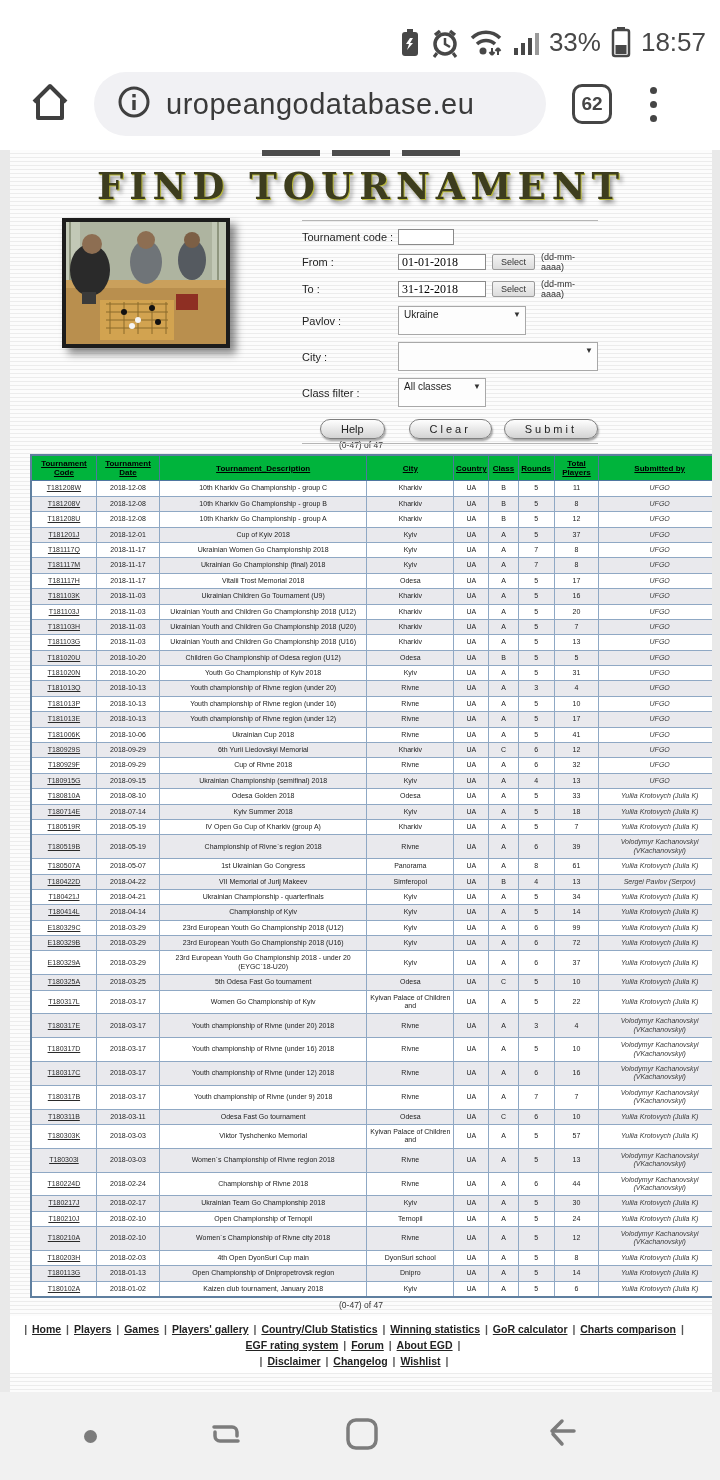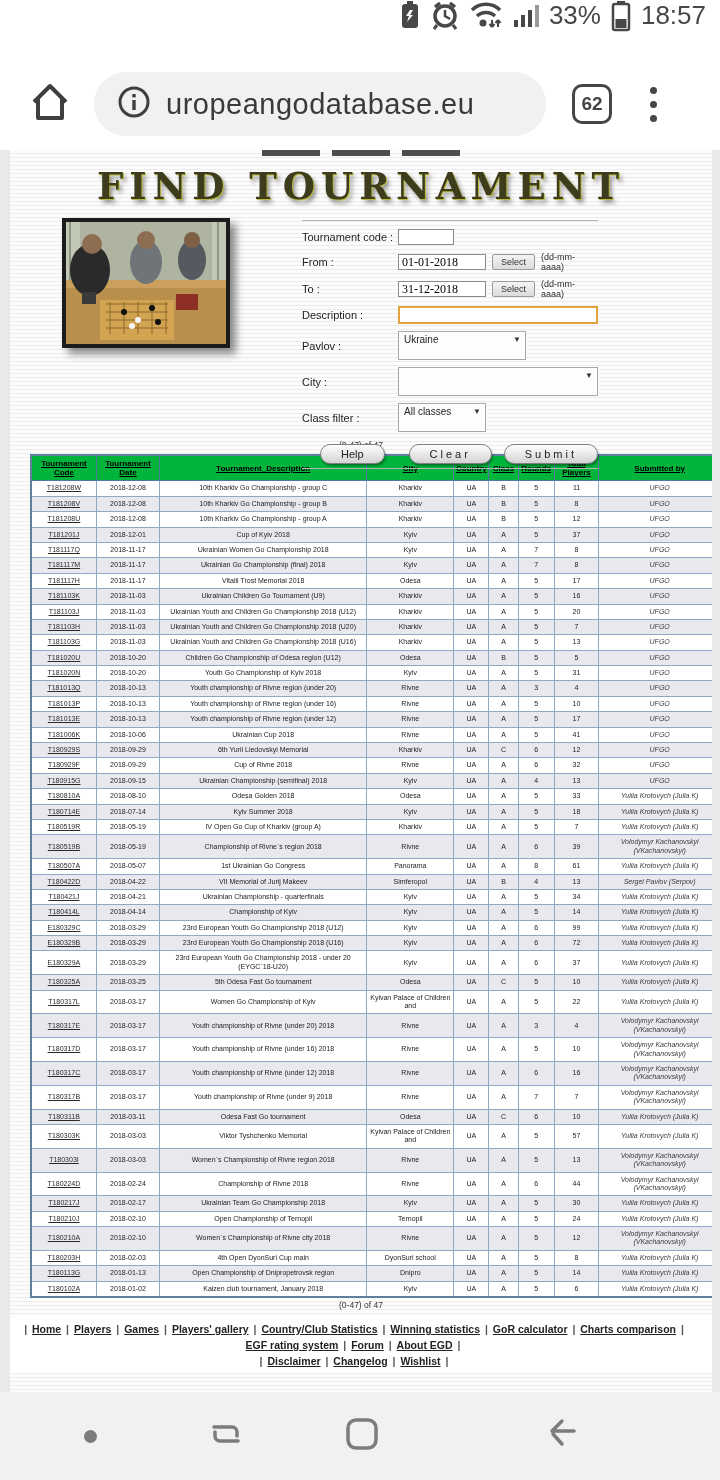--- a/index.html
+++ b/index.html
@@ -1,20 +1,20 @@
 <!DOCTYPE html>
 <html><head>
 <meta charset="utf-8">
 <style>
   * { margin:0; padding:0; box-sizing:border-box; }
   html,body { width:720px; height:1480px; overflow:hidden; background:#fff;
               font-family:"Liberation Sans", sans-serif; }
 
   
-  .status-bar { height:58px; background:#fff; display:flex; align-items:flex-start;
+  .status-bar { height:58px; background:#fff; display:flex; align-items:flex-end;
                 justify-content:flex-end; padding-right:14px; gap:10px; }
   .status-bar svg { display:block; }
   .status-text { font-size:26px; color:#474747; font-weight:400; }
 
   
   .browser-bar { height:92px; background:#fff; display:flex; align-items:center; }
   .home-ico { margin-left:28px; }
   .url-pill { margin-left:22px; width:452px; height:64px; background:#f1f1f4;
               border-radius:32px; display:flex; align-items:center; padding-left:22px; }
   .url-text { font-size:29px; color:#3a3a3a; margin-left:14px; letter-spacing:0.5px; }
@@ -230,24 +230,20 @@
         <span class="hint">(dd-mm-aaaa)</span>
       </div>
 
       <div class="f-row">
         <span class="f-label">To :</span>
         <input class="tinput date-in" value="31-12-2018" style="">
         <button class="sel-btn">Select</button>
         <span class="hint">(dd-mm-aaaa)</span>
       </div>
 
-      <div class="f-row">
-        <span class="f-label">Description :</span>
-        <input class="tinput desc-in" value="" style="">
-      </div>
 
       <div class="f-row">
         <span class="f-label">Pavlov :</span>
         <div class="fake-select w-country">
           <span>Ukraine</span><span class="car">▼</span>
         </div>
       </div>
 
       <div class="f-row">
         <span class="f-label">City :</span>

